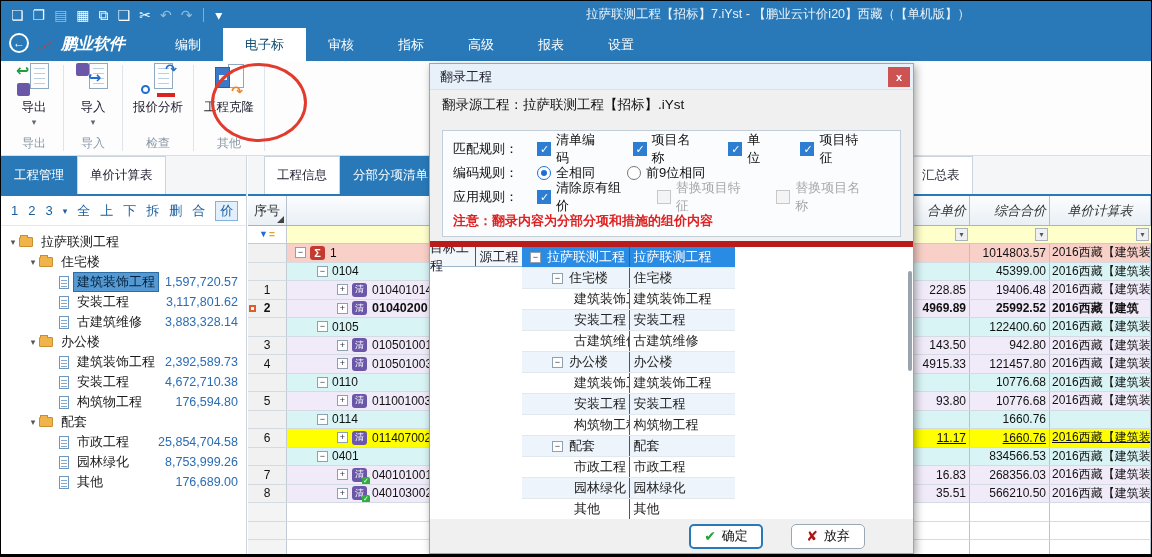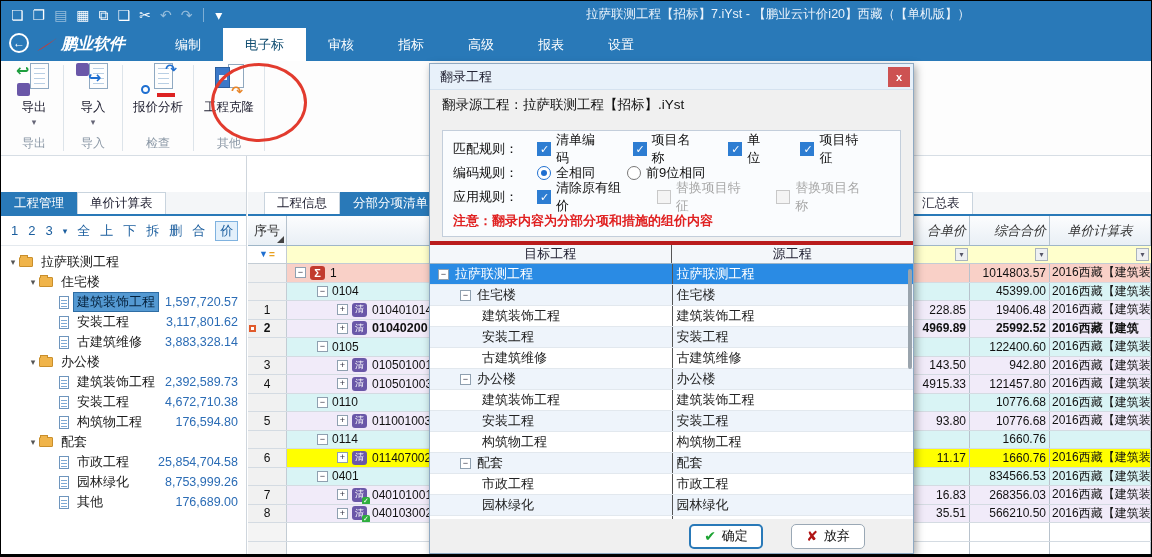--- a/index.html
+++ b/index.html
@@ -43,21 +43,21 @@
   .import-icon .disk{left:2px;bottom:auto;top:1px;}
   .price-analysis-icon .ring{position:absolute;left:2px;bottom:4px;width:9px;height:9px;border:2px solid #1f6fd0;border-radius:50%;background:#fff;}
   .price-analysis-icon .bar{position:absolute;right:2px;bottom:1px;width:18px;height:4px;background:#d22;}
   .price-analysis-icon .glyph{right:0;top:0;color:#1f6fd0;font-size:14px;}
   .clone-back{position:absolute;right:4px;top:2px;width:16px;height:24px;background:#fff;border:1px solid #90a8be;}
   .clone-front{position:absolute;left:5px;top:5px;width:15px;height:21px;background:#3b78c8;border:1px solid #2a5e9e;}
   .clone-front::after{content:"";position:absolute;left:3px;top:7px;width:8px;height:5px;background:#eaf2fa;}
   .project-clone-icon .glyph{right:5px;bottom:0;color:#e8862a;font-size:14px;}
   .red-circle{position:absolute;left:210px;top:62px;width:96px;height:79px;border:3px solid #e23b2e;border-radius:50%;pointer-events:none;z-index:5;}
   
-  .ptabs{display:flex;align-items:stretch;height:24px;border-bottom:2px solid #2979b8;background:#f4f6f8;margin-top:36px;}
+  .ptabs{display:flex;align-items:stretch;height:40px;border-bottom:2px solid #2979b8;background:#f4f6f8;}
   .ptab{padding:0 12px;display:flex;align-items:center;font-size:12.5px;color:#223;background:#fff;border:1px solid #c9d4de;border-bottom:none;cursor:default;white-space:nowrap;}
   .ptab.active{background:#2979b8;color:#fff;border-color:#2979b8;}
   
   .left-panel{position:absolute;left:0;top:155px;width:246px;bottom:0;background:#fff;border-right:1px solid #cfd6dd;}
   .ltoolbar{height:30px;display:flex;align-items:center;gap:10px;padding-left:10px;color:#1b5e9e;font-size:13px;border-bottom:1px solid #e4e9ee;}
   .lt-item{cursor:default;}
   .lt-item.caret{font-size:9px;color:#1b5e9e;}
   .lt-item.boxed{border:1px solid #7fb2df;background:#e3f0fb;padding:0 4px;}
   .tree{position:relative;padding-top:6px;}
   .titem{height:20px;display:flex;align-items:center;position:relative;cursor:default;}
@@ -101,21 +101,21 @@
   .right-panel{position:absolute;left:905px;top:155px;right:0;bottom:0;background:#fff;border-left:1px solid #b6c3ce;}
   .right-panel .ptabs{padding-left:2px;}
   .rrow{height:18.5px;display:flex;border-bottom:1px solid #d4dbe2;}
   .rc{border-right:1px solid #b8c2cc;display:flex;align-items:center;font-size:12px;color:#111;overflow:hidden;white-space:nowrap;}
   .rc1{width:63px;flex:none;justify-content:flex-end;padding-right:3px;}
   .rc2{width:80px;flex:none;justify-content:flex-end;padding-right:3px;}
   .rc3{flex:1;padding-left:2px;}
   .rrow.sum .rc{background:#f9d0c7;}
   .rrow.group .rc{background:#d9f4f5;}
   .rrow.item .rc{background:#f1ebf9;}
-  .rrow.selected .rc{background:#ffff00;}
+  .rrow.selected .rc{background:#ffff00;text-decoration:underline;}
   .rrow.bold .rc{font-weight:bold;}
   .gh3{display:flex;font-style:italic;}
   .gh3 .gh-cell{font-size:13px;}
   
   .dialog{position:absolute;left:428px;top:62px;width:485px;height:491px;background:#f0f0f0;border:1px solid #8fa9c2;box-shadow:2px 3px 8px rgba(0,0,0,.35);z-index:10;display:flex;flex-direction:column;}
   .dlg-title{height:26px;background:#e8f1fa;display:flex;align-items:center;padding-left:10px;font-size:13px;color:#223;position:relative;border-bottom:1px solid #d5e2ef;}
   .dlg-close{position:absolute;right:3px;top:3px;width:22px;height:20px;background:#cd5252;color:#fff;font-size:11px;font-weight:bold;display:flex;align-items:center;justify-content:center;cursor:default;}
   .dlg-src{height:30px;display:flex;align-items:center;padding-left:12px;font-size:13.5px;color:#111;}
   .rules-box{margin:10px 12px 4px;border:1px solid #c3cedb;background:#fafcfe;padding:6px 10px 4px;}
   .rule-row{display:flex;align-items:center;height:24px;gap:6px;}
@@ -124,21 +124,21 @@
   .opt .olabel{font-size:13px;color:#111;}
   .opt.disabled .olabel{color:#a8a8a8;}
   .cb{width:14px;height:14px;border:1px solid #888;background:#fff;position:relative;flex:none;}
   .cb.checked{background:#2d7dd2;border-color:#2d7dd2;}
   .cb.checked::after{content:"✓";position:absolute;left:2px;top:0px;color:#fff;font-size:11px;font-weight:bold;line-height:13px;}
   .cb.disabled{border-color:#c8c8c8;background:#f4f4f4;}
   .radio{width:14px;height:14px;border:1px solid #777;border-radius:50%;background:#fff;position:relative;flex:none;}
   .radio.on{border-color:#1f6fd0;}
   .radio.on::after{content:"";position:absolute;left:3px;top:3px;right:3px;bottom:3px;background:#1f6fd0;border-radius:50%;}
   .note{color:#e02121;font-size:13px;font-weight:bold;padding:3px 0 2px;}
-  .dtable{flex:1;margin:0 0 0 0;background:#fff;border-top:4px solid #b91c1c;position:relative;overflow:hidden;display:flex;flex-direction:column;}
+  .dtable{flex:1;margin:0 0 0 0;background:#fff;border-top:6px solid #b91c1c;position:relative;overflow:hidden;display:flex;flex-direction:row;}
   .dt-head{height:20px;display:flex;background:#f4f7fa;border-bottom:1px solid #9fb6c8;}
   .dt-hc{width:50%;display:flex;align-items:center;justify-content:center;font-size:13px;color:#223;}
   .dt-hc:first-child{border-right:1px solid #555;}
   .drow{height:21px;display:flex;border-bottom:1px solid #e2e8ee;}
   .drow:nth-child(even){background:#eef4fb;}
   .drow.sel{background:#2a8be4;color:#fff;}
   .dcell{width:50%;display:flex;align-items:center;font-size:13px;overflow:hidden;white-space:nowrap;}
   .dcell.tgt{padding-left:6px;}
   .dcell.src{border-left:1px solid #555;padding-left:4px;}
   .tw2{width:11px;height:11px;border:1px solid #8fa0b0;background:#fff;color:#334;font-size:9px;line-height:9px;text-align:center;flex:none;margin-right:6px;}

